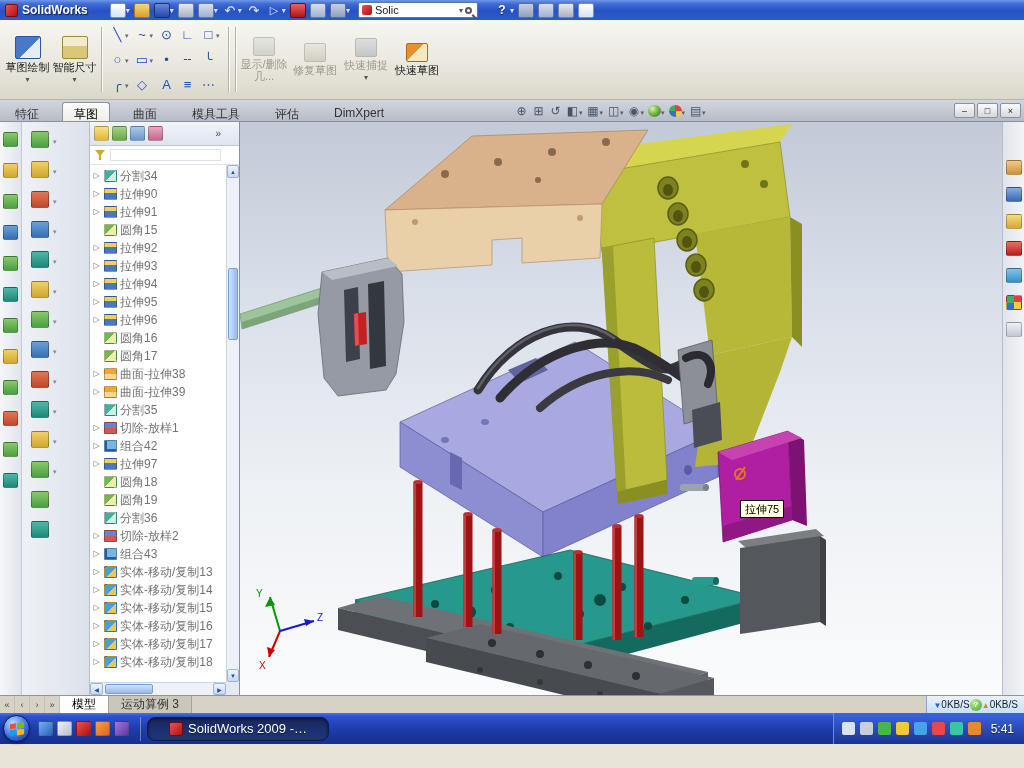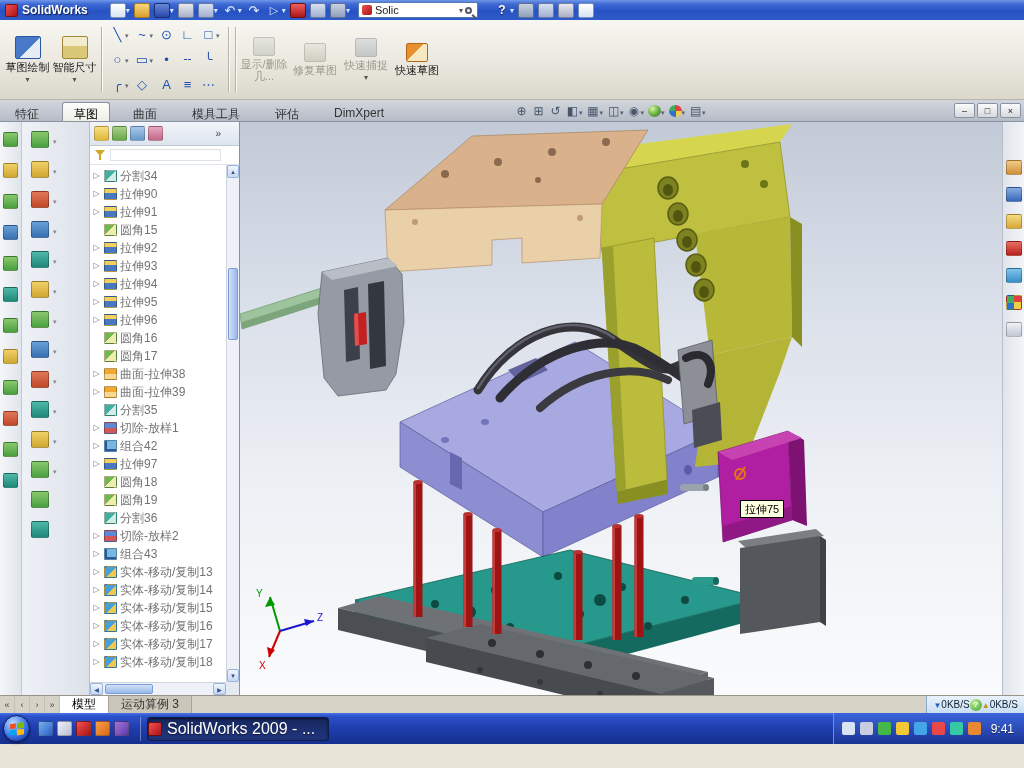--- a/index.html
+++ b/index.html
@@ -213,22 +213,22 @@
   .orb-flag{width:14px;height:14px}
   .ql{display:flex;gap:4px;margin:0 8px}
   .ql-ic{width:15px;height:15px;border-radius:2px;border:1px solid rgba(0,0,0,.3);flex:none}
   .ql1{background:linear-gradient(135deg,#78b0f0,#2860c8)}
   .ql2{background:linear-gradient(135deg,#f8a048,#d86818)}
   .ql3{background:linear-gradient(135deg,#f05050,#aa1414)}
   .ql4{background:linear-gradient(135deg,#a078d8,#6038a8)}
   .ql5{background:linear-gradient(135deg,#eef0f6,#b8c0d4)}
   .tb-sep{width:1px;height:24px;background:rgba(255,255,255,.35);margin:0 3px}
   .task-btns{display:flex}
-  .task-btn{width:182px;height:24px;margin:0 3px;display:flex;align-items:center;gap:5px;padding:0 0;border-radius:3px;
-    font-size:16px;background:linear-gradient(180deg,#4468e0,#2a4ab8);border:1px solid #6484e8;
+  .task-btn{width:182px;height:24px;margin:0 3px;display:flex;align-items:center;gap:5px;padding:0 21px;border-radius:8px;
+    font-size:13px;background:linear-gradient(180deg,#4468e0,#2a4ab8);border:1px solid #6484e8;
     box-shadow:inset 0 1px 0 rgba(255,255,255,.3)}
   .task-btn.active{background:linear-gradient(180deg,#16285f,#21357d);border-color:#0e1c48;box-shadow:inset 0 1px 3px rgba(0,0,0,.6)}
   .task-ic{width:14px;height:14px;border-radius:2px;flex:none}
   .tic-sw{background:linear-gradient(135deg,#f05050,#aa1414);border:1px solid #700c0c}
   .tic-paint{background:linear-gradient(180deg,#eef0f6,#b0b8cc);border:1px solid #808aa0}
   .task-label{white-space:nowrap;overflow:hidden;text-overflow:ellipsis;text-shadow:0 1px 1px rgba(0,0,0,.5)}
   .tray{margin-left:auto;height:100%;display:flex;align-items:center;gap:5px;padding:0 10px 0 8px;
     background:linear-gradient(180deg,#3c64dc,#1a3494);border-left:1px solid #6a8af0}
   .tray-ics{display:flex;gap:5px;align-items:center}
   .tray-ic{width:13px;height:13px;border-radius:2px;flex:none}
@@ -983,17 +983,17 @@
 
       <span class="tray-ic tr1"></span>
           <span class="tray-ic tr6"></span>
           <span class="tray-ic tr2"></span>
           <span class="tray-ic tr4"></span>
           <span class="tray-ic tr5"></span>
           <span class="tray-ic tr3"></span>
           <span class="tray-ic tr7"></span>
           <span class="tray-ic tr8"></span>
         </div>
-      <span class="clock">9:41</span>
+      <span class="clock">5:41</span>
     </div>
   </div>
 
 </div>
 
 </body></html>

